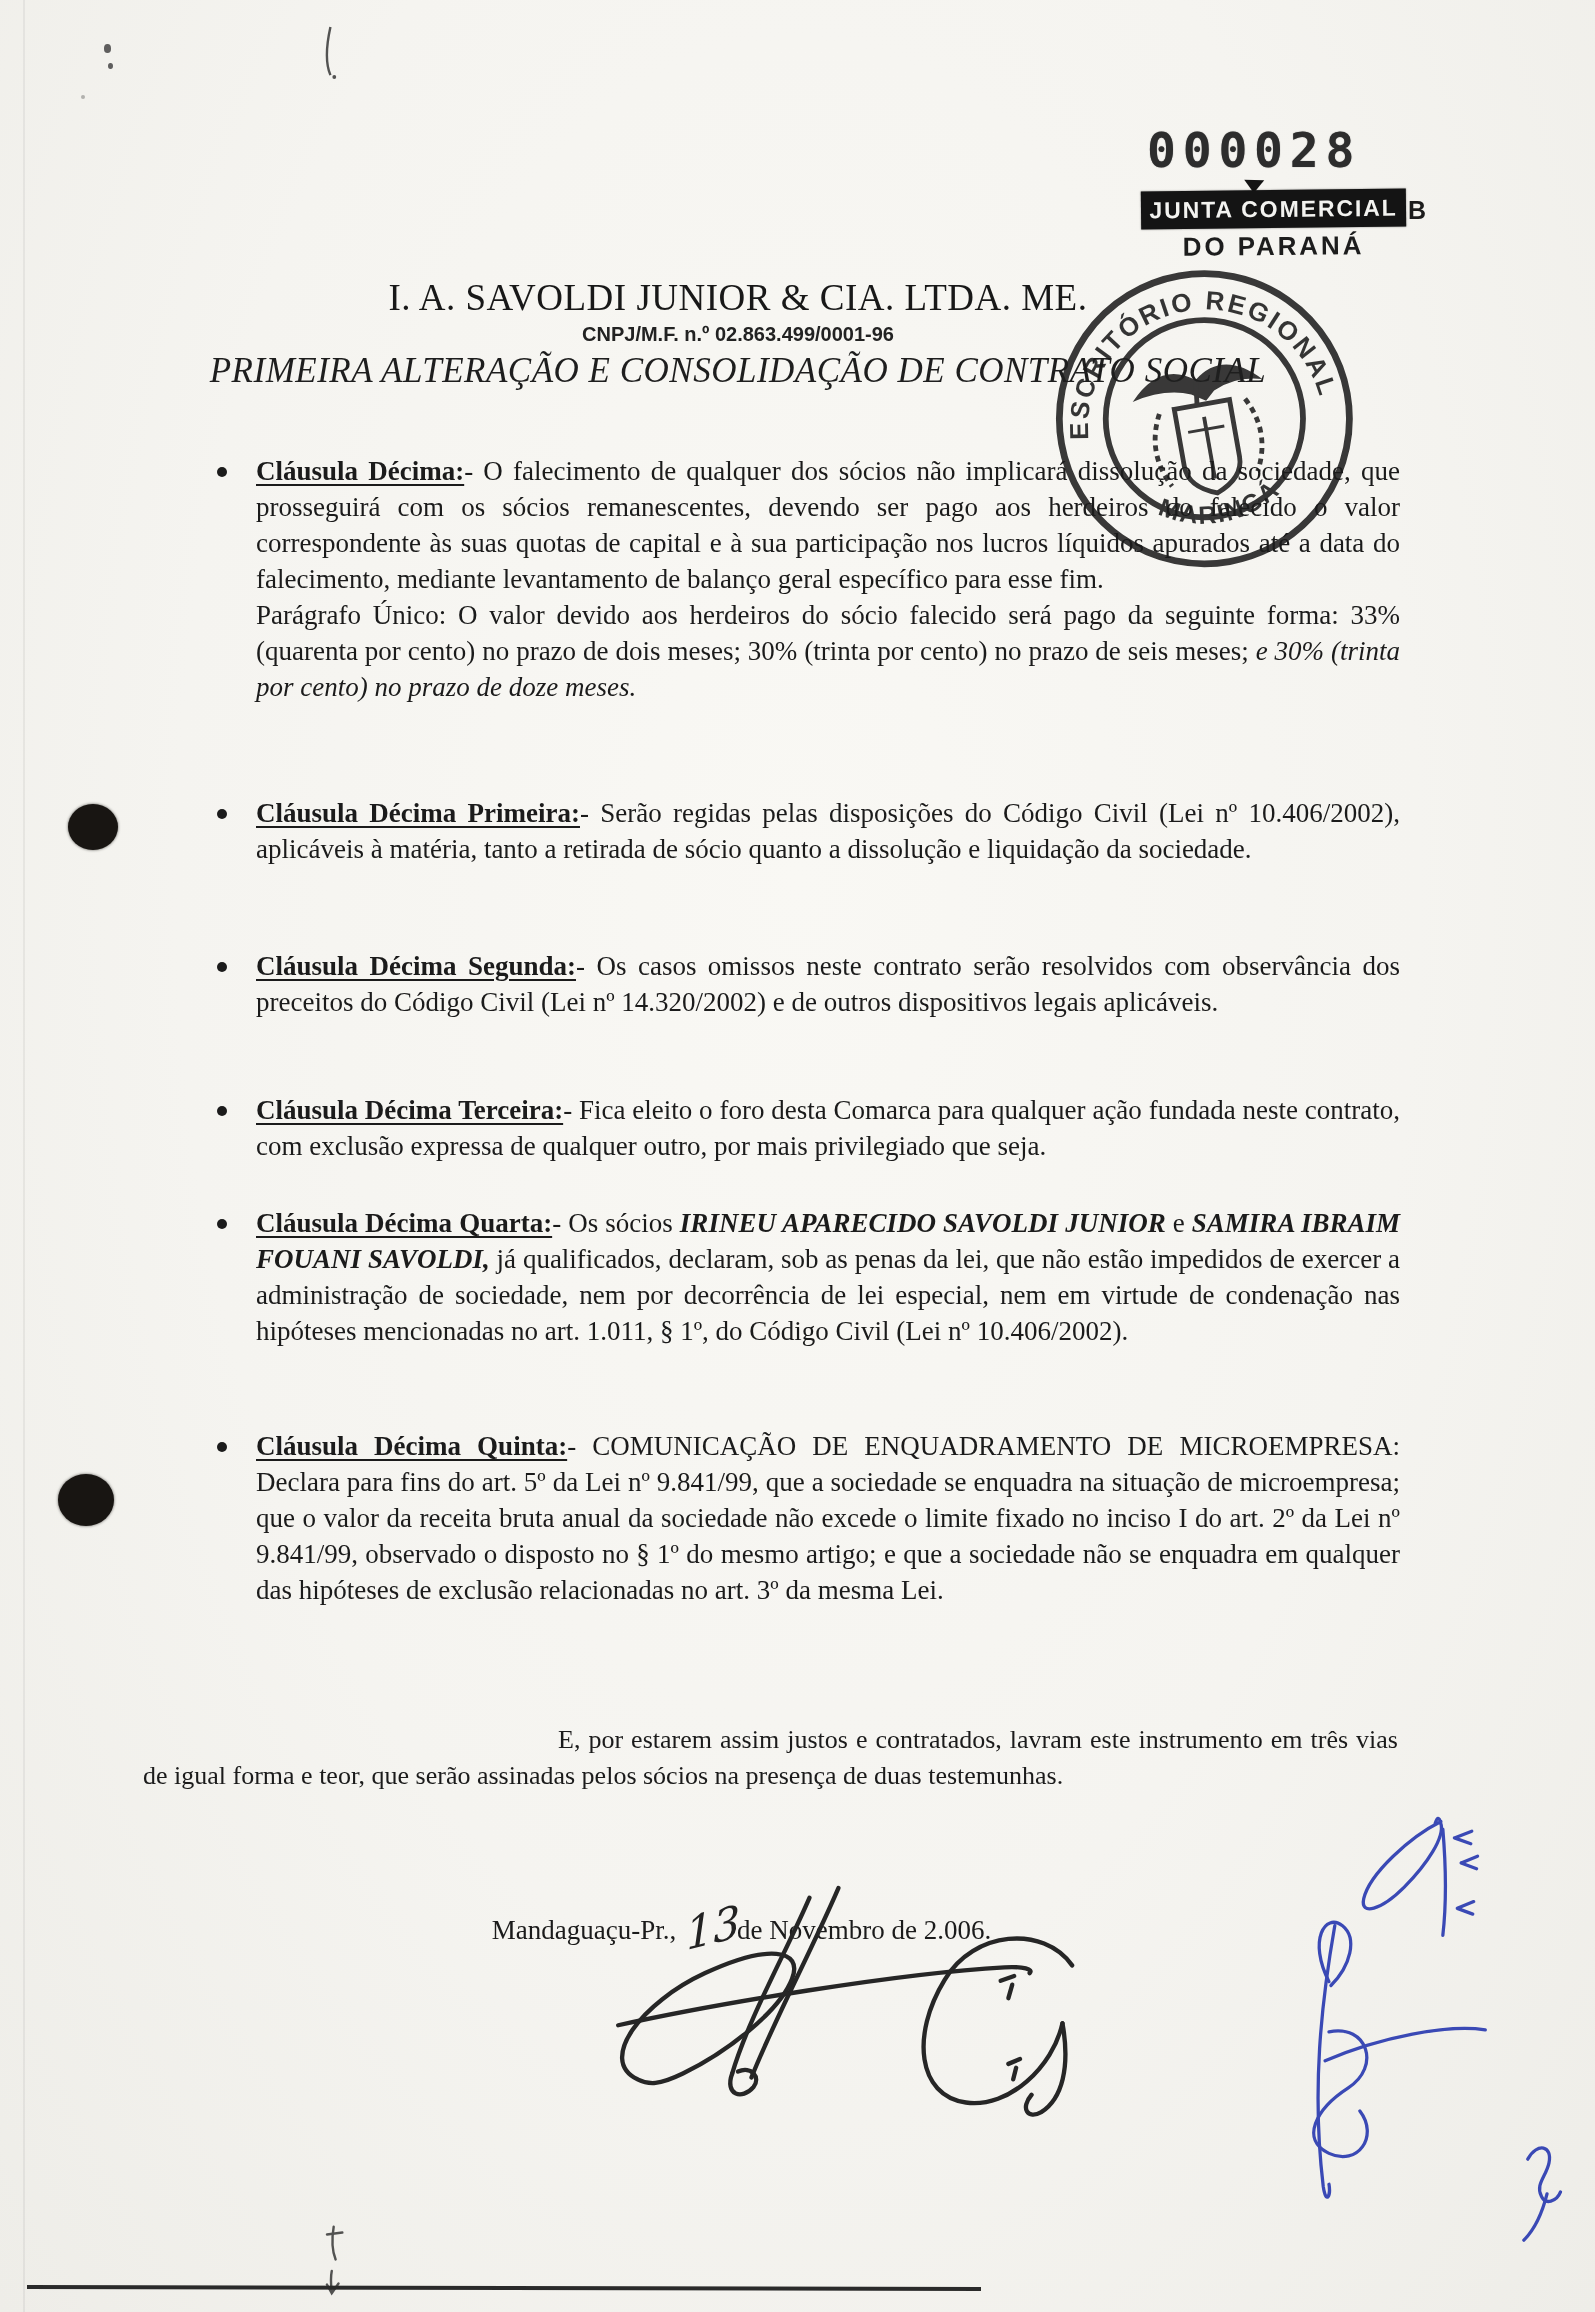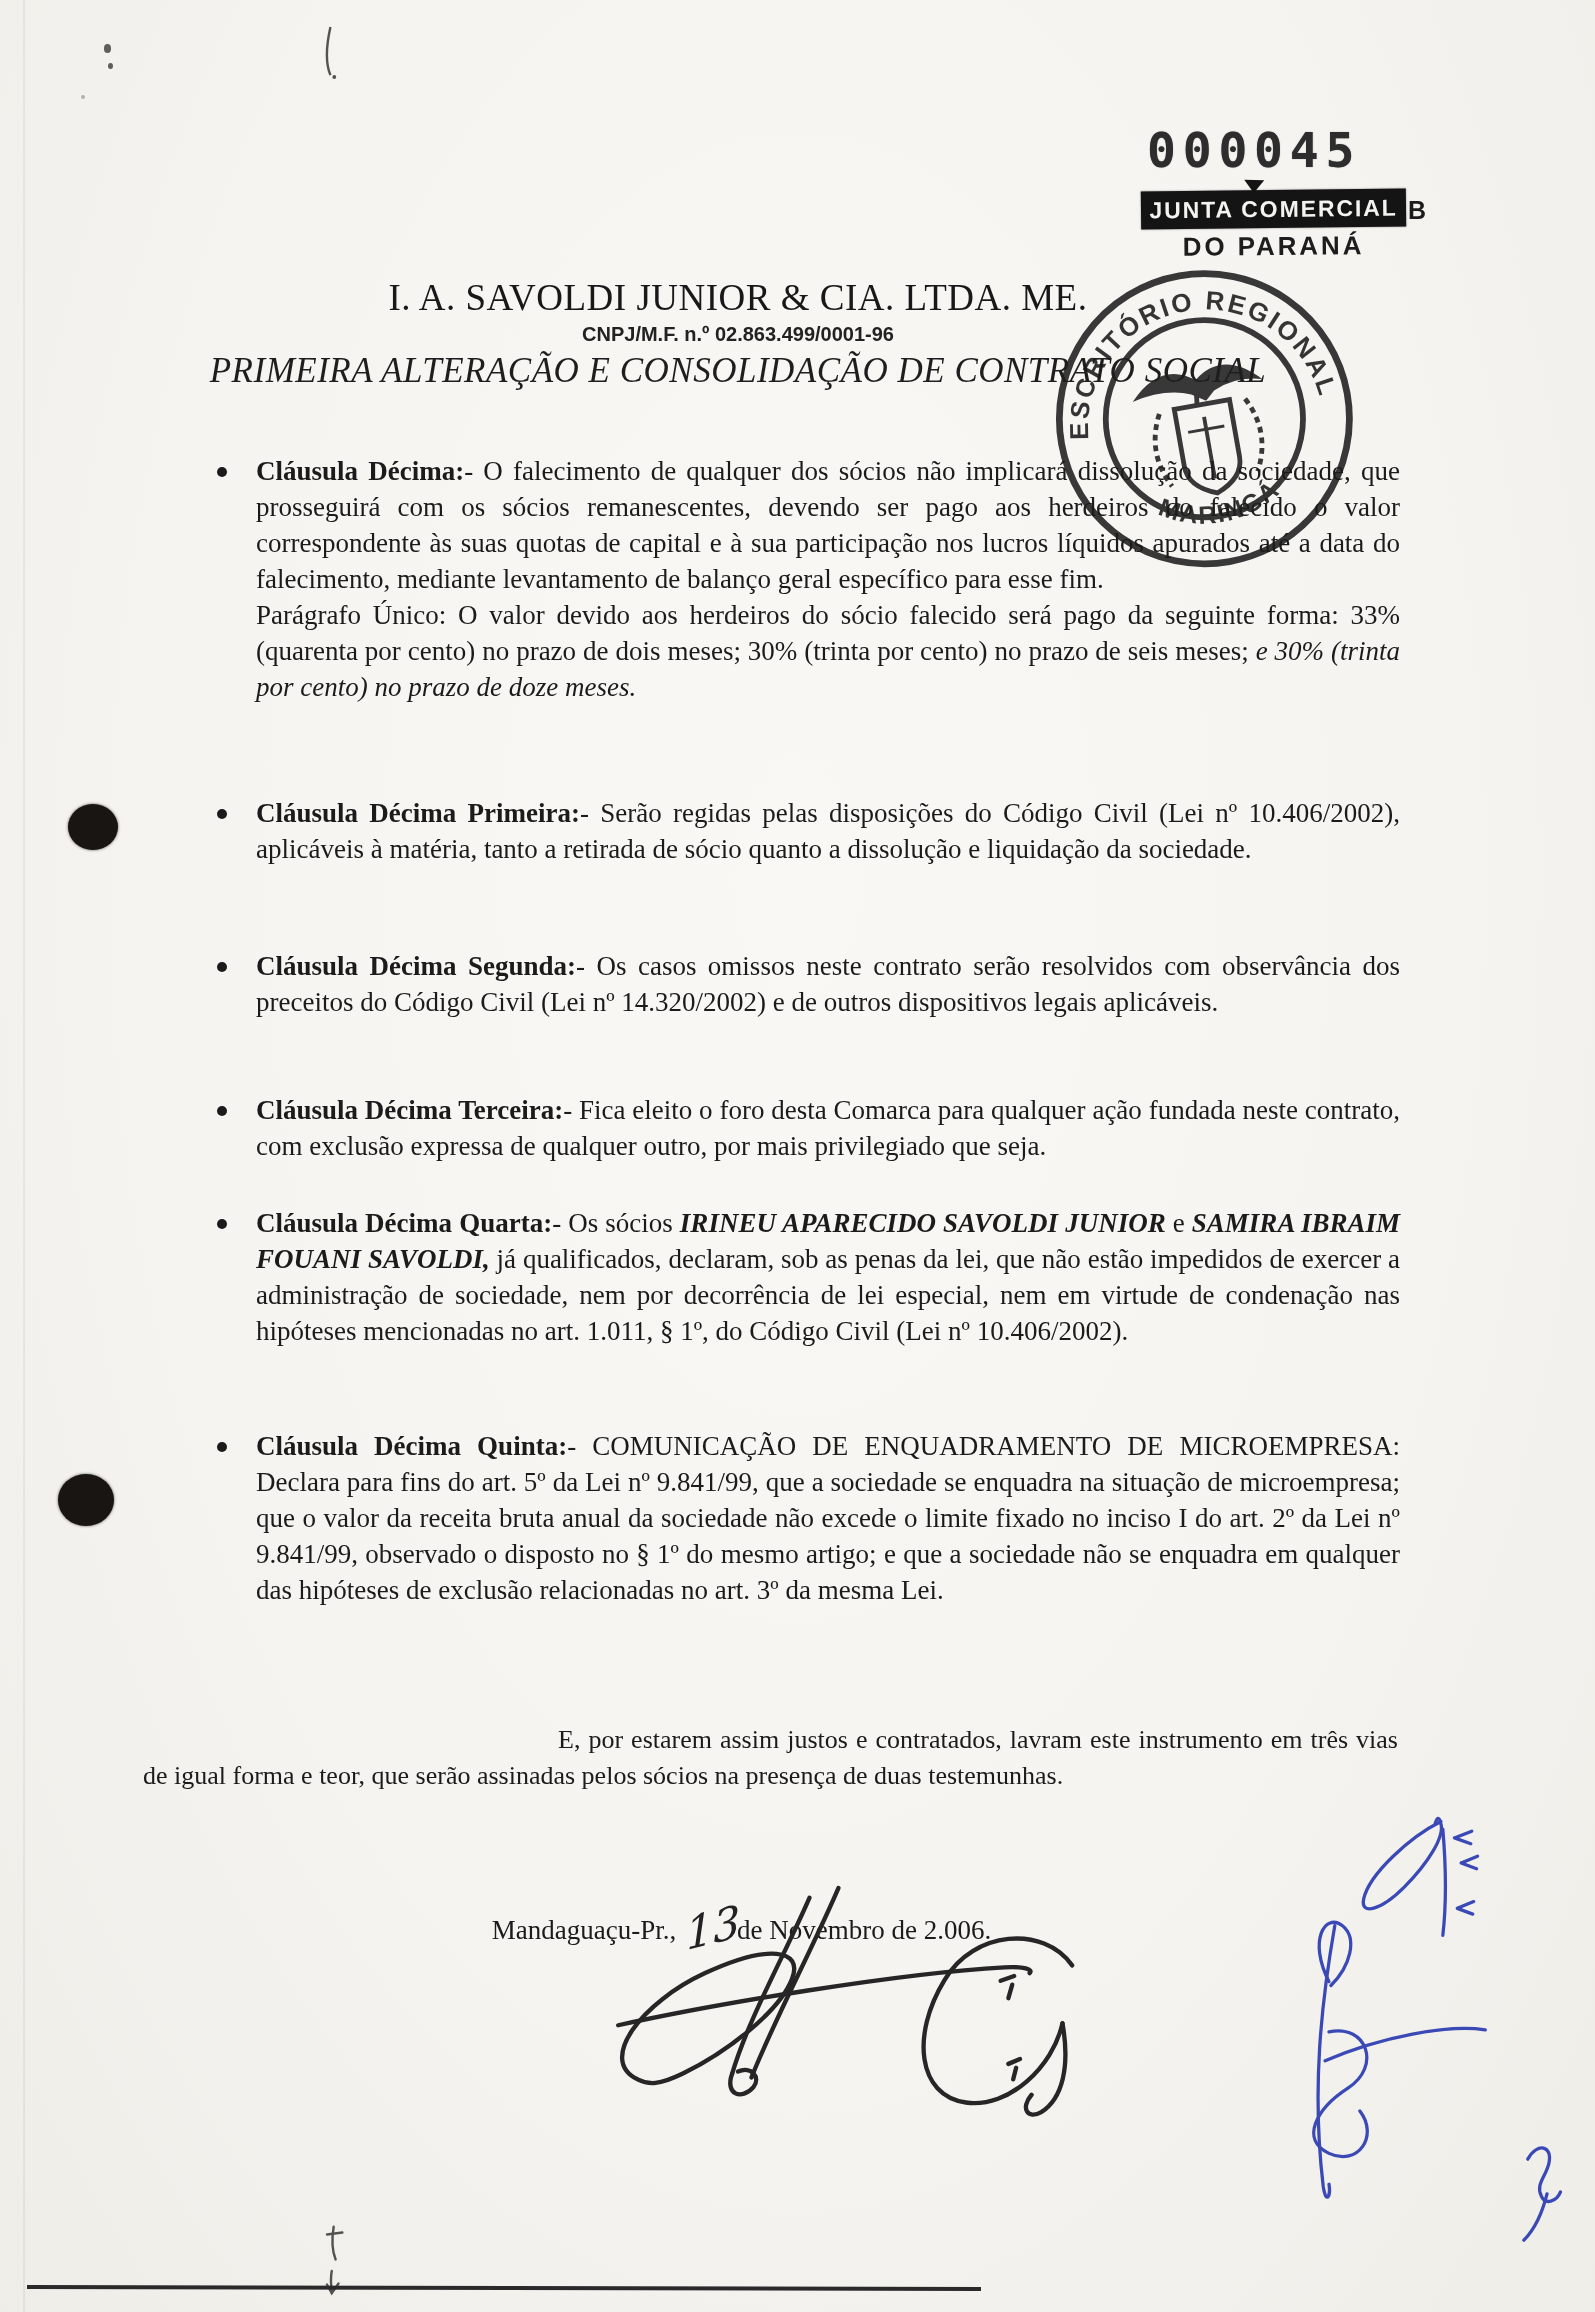--- a/index.html
+++ b/index.html
@@ -51,21 +51,21 @@
 
   
   .clause{
     position:absolute;left:214px;width:1186px;padding-left:42px;box-sizing:border-box;
     text-align:justify;font-size:27px;line-height:36px;color:#1b1b1b;
   }
   .clause::before{
     content:"";position:absolute;left:2.9px;top:13.5px;width:10.6px;height:10.6px;
     background:#1b1b1b;border-radius:50%;
   }
-  .clause .h{font-weight:bold;
+  .clause .h{font-weight:bold;text-decoration:underline;
     text-decoration-thickness:2.4px;text-underline-offset:3.9px;}
   .names{font-weight:bold;font-style:italic;}
   .it{font-style:italic;}
 
   .closing{
     position:absolute;left:143px;top:1722px;width:1255px;text-align:justify;
     font-size:26px;line-height:36px;text-indent:415px;color:#1b1b1b;
   }
   .dateline{
     position:absolute;left:143px;top:1898px;width:1197px;text-align:center;
@@ -90,21 +90,21 @@
   <div class="left-edge"></div>
 
   <div class="speck" style="left:104px;top:44px;width:6.8px;height:8.7px;opacity:.8;"></div>
   <div class="speck" style="left:108px;top:63px;width:4.8px;height:5.8px;opacity:.8;"></div>
   <div class="speck" style="left:81px;top:95px;width:3.9px;height:3.9px;opacity:.35;"></div>
   <svg class="abs" style="left:315px;top:21px;" width="27" height="60" viewBox="0 0 28 62">
     <path d="M 16,6 C 12,24 10,42 16,56" stroke="#2b2b2b" stroke-width="2.5" fill="none" opacity=".8"></path>
     <circle cx="20" cy="58" r="2" fill="#2b2b2b" opacity=".8"></circle>
   </svg>
 
-  <div class="abs doc-number">000045</div>
+  <div class="abs doc-number">000028</div>
   <div class="abs junta-notch"></div>
   <div class="abs junta-box">
     <span class="txt">JUNTA COMERCIAL</span>
   </div>
   <span class="abs junta-artifact">B</span>
   <div class="abs do-parana">DO PARANÁ</div>
 
   <div class="abs header">
     <div class="company">I. A. SAVOLDI JUNIOR &amp; CIA. LTDA. ME.</div>
     <div class="cnpj">CNPJ/M.F. n.º 02.863.499/0001-96</div>

